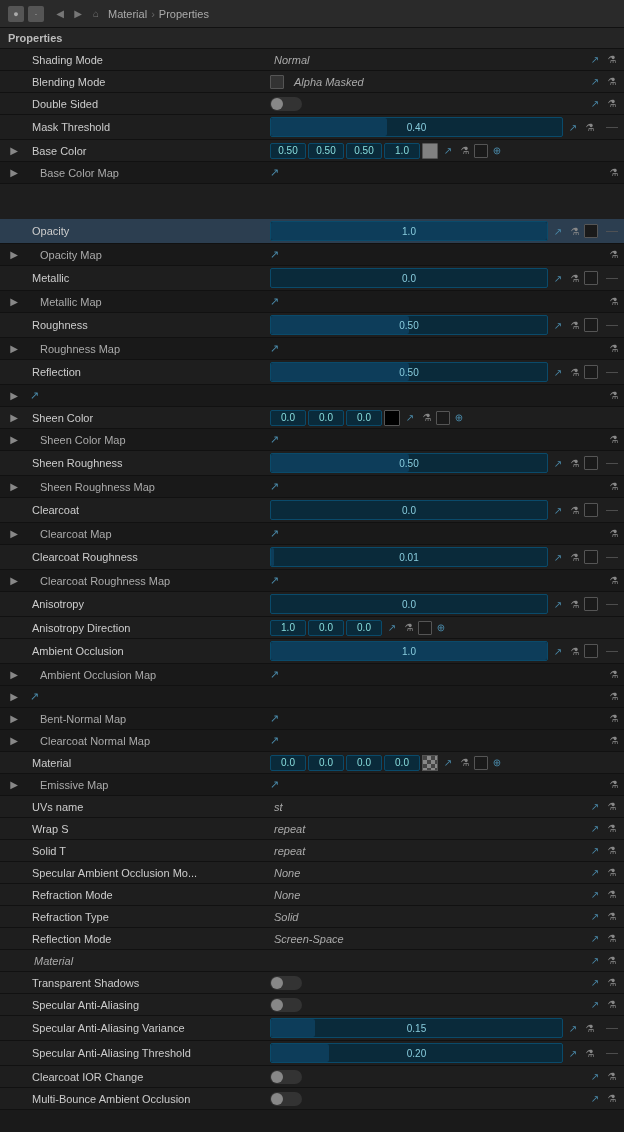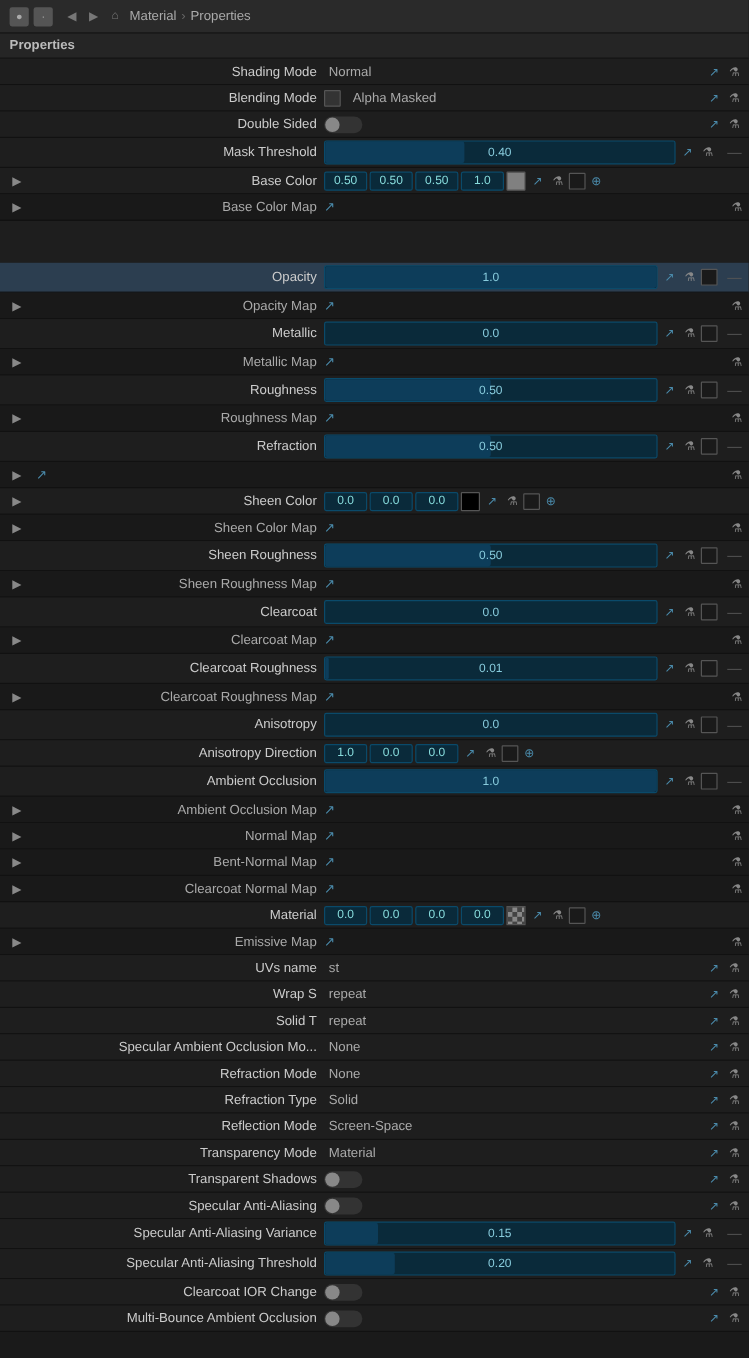--- a/index.html
+++ b/index.html
@@ -84,21 +84,20 @@
 
     .prop-label {
       width: 240px;
       min-width: 240px;
       padding: 2px 4px;
       color: #cccccc;
       font-size: 11px;
       white-space: nowrap;
       overflow: hidden;
       text-overflow: ellipsis;
-      text-align: right;
     }
 
     .prop-value {
       flex: 1;
       display: flex;
       align-items: center;
       gap: 2px;
       padding: 2px 2px;
     }
 
@@ -202,20 +201,21 @@
       display: flex;
       align-items: center;
       justify-content: center;
     }
 
     .text-value {
       flex: 1;
       padding: 1px 4px;
       color: #aaa;
       font-size: 11px;
+      font-style: italic;
     }
 
     .dash-end {
       color: #555;
       padding: 0 4px;
       font-size: 12px;
     }
 
     .map-row {
       background: #191919;
@@ -419,21 +419,21 @@
       </div>
       <div class="prop-label">Roughness Map</div>
       <div class="prop-value">
         <div style="color: rgb(74, 138, 170); font-size: 11px; padding-right: 4px;">↗</div>
         <div style="flex: 1 1 0%;"></div>
         <div class="icon-btn" style="color: rgb(136, 136, 136);">⚗</div>
       </div>
     </div>
     <div class="prop-row">
       <div class="expand-col"></div>
-      <div class="prop-label">Refraction</div>
+      <div class="prop-label">Reflection</div>
       <div class="prop-value">
         <div class="slider-input" style="flex: 1 1 0%; position: relative;">
           <div class="slider-fill" style="width: 50%;"></div>
           <span class="slider-text">0.50</span>
         </div>
         <div class="action-icons">
           <div class="icon-btn" style="color: rgb(74, 138, 170);">↗</div>
           <div class="icon-btn" style="color: rgb(136, 136, 136);">⚗</div>
           <div class="checkbox-icon"></div>
         </div>
@@ -619,21 +619,20 @@
       <div class="prop-value">
         <div style="color: rgb(74, 138, 170); font-size: 11px; padding-right: 4px;">↗</div>
         <div style="flex: 1 1 0%;"></div>
         <div class="icon-btn" style="color: rgb(136, 136, 136);">⚗</div>
       </div>
     </div>
     <div class="prop-row map-row">
       <div class="expand-col">
         <span class="expand-arrow">▶</span>
       </div>
-      <div class="prop-label">Normal Map</div>
       <div class="prop-value">
         <div style="color: rgb(74, 138, 170); font-size: 11px; padding-right: 4px;">↗</div>
         <div style="flex: 1 1 0%;"></div>
         <div class="icon-btn" style="color: rgb(136, 136, 136);">⚗</div>
       </div>
     </div>
     <div class="prop-row map-row">
       <div class="expand-col">
         <span class="expand-arrow">▶</span>
       </div>
@@ -757,21 +756,20 @@
       <div class="prop-value">
         <div class="text-value">Screen-Space</div>
         <div class="action-icons">
           <div class="icon-btn" style="color: rgb(74, 138, 170);">↗</div>
           <div class="icon-btn" style="color: rgb(136, 136, 136);">⚗</div>
         </div>
       </div>
     </div>
     <div class="prop-row">
       <div class="expand-col"></div>
-      <div class="prop-label">Transparency Mode</div>
       <div class="prop-value">
         <div class="text-value">Material</div>
         <div class="action-icons">
           <div class="icon-btn" style="color: rgb(74, 138, 170);">↗</div>
           <div class="icon-btn" style="color: rgb(136, 136, 136);">⚗</div>
         </div>
       </div>
     </div>
     <div class="prop-row">
       <div class="expand-col"></div>

